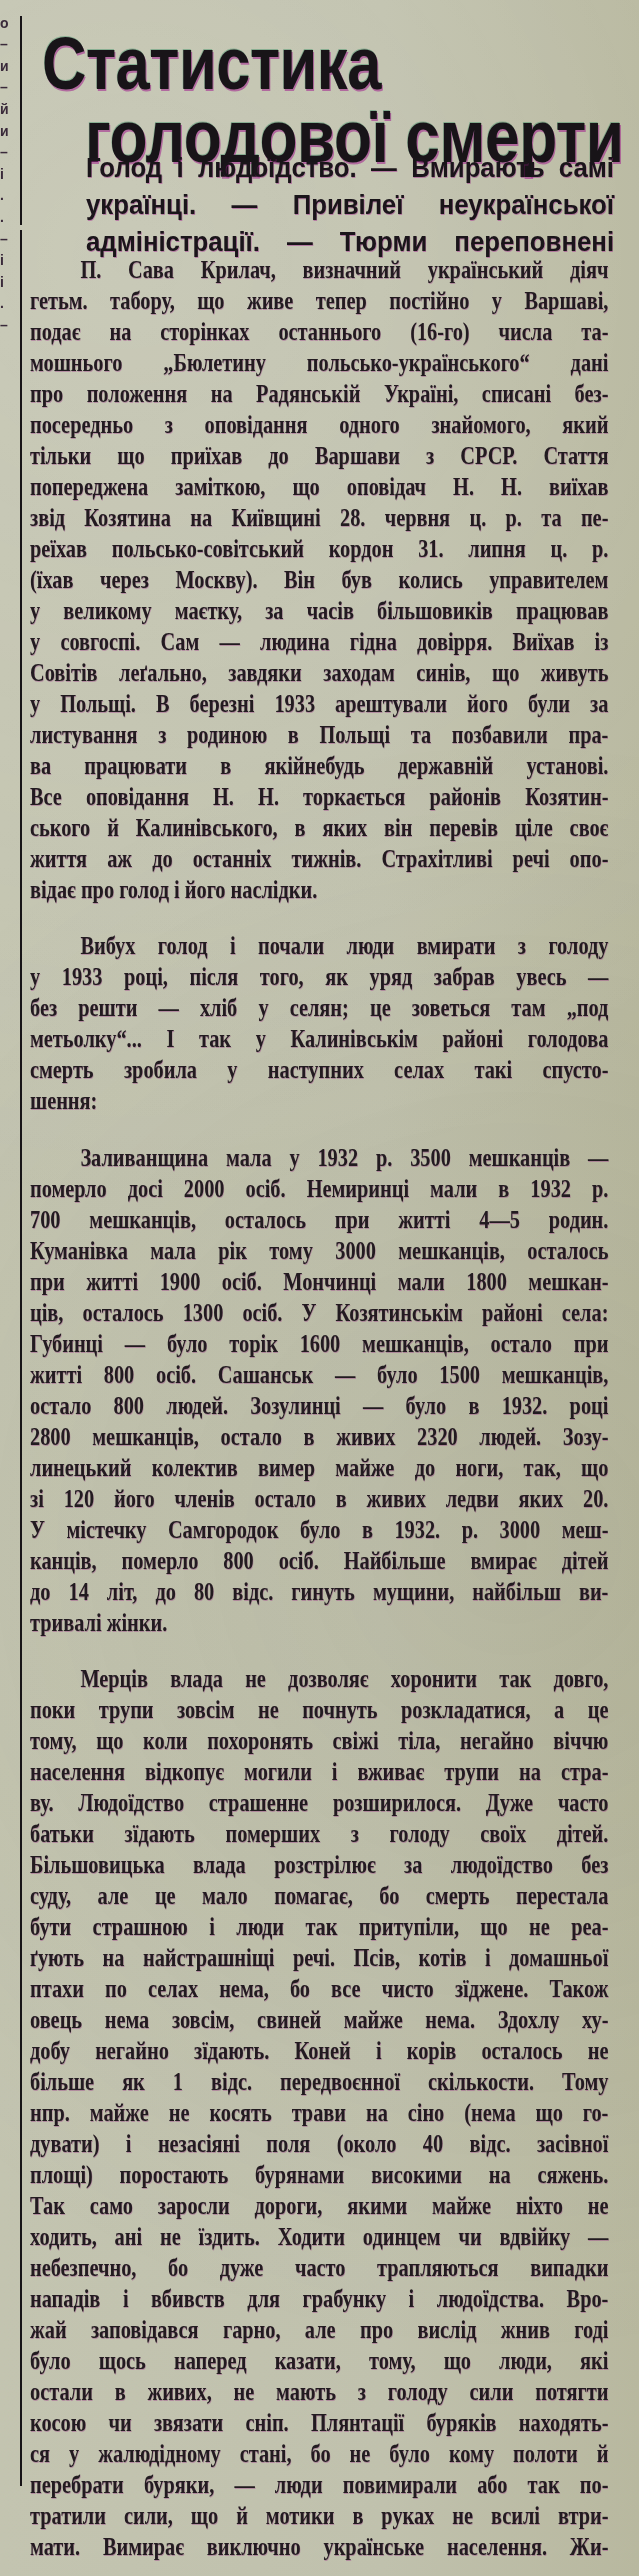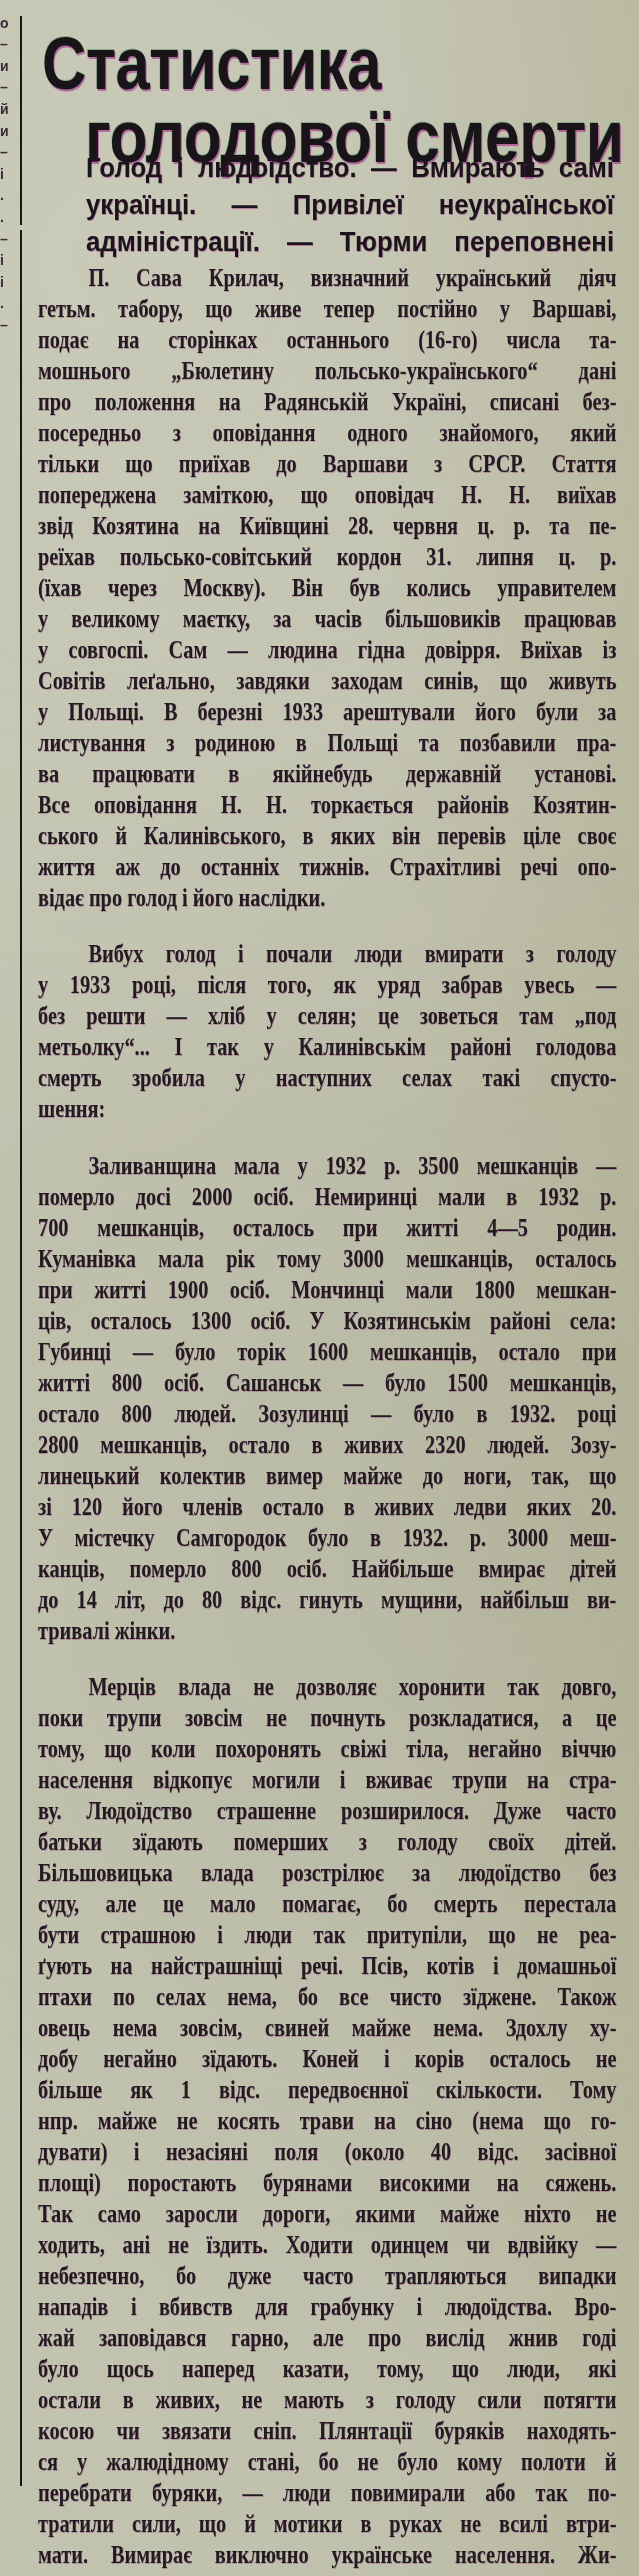--- a/index.html
+++ b/index.html
@@ -87,21 +87,21 @@
     display: flex;
     justify-content: space-between;
   }
 
   .body-text {
     position: absolute;
     left: 5.1px;
     top: 254px;
     width: 579px;
   }
-  .para { margin: 8px; }
+  .para { margin: 0; }
   .para + .para { margin-top: 25.4px; }
   .line {
     font-family: "Liberation Serif", "DejaVu Serif", serif;
     font-weight: bold;
     font-size: 25.4px;
     height: 31px;
     line-height: 31px;
     color: #221b20;
     text-shadow: 0.6px 0.6px 0 rgba(150, 40, 130, 0.35);
     white-space: nowrap;

